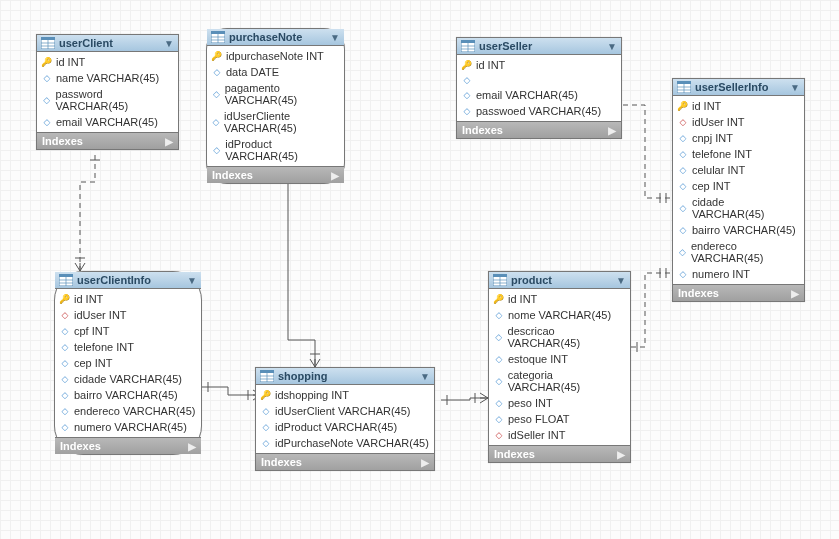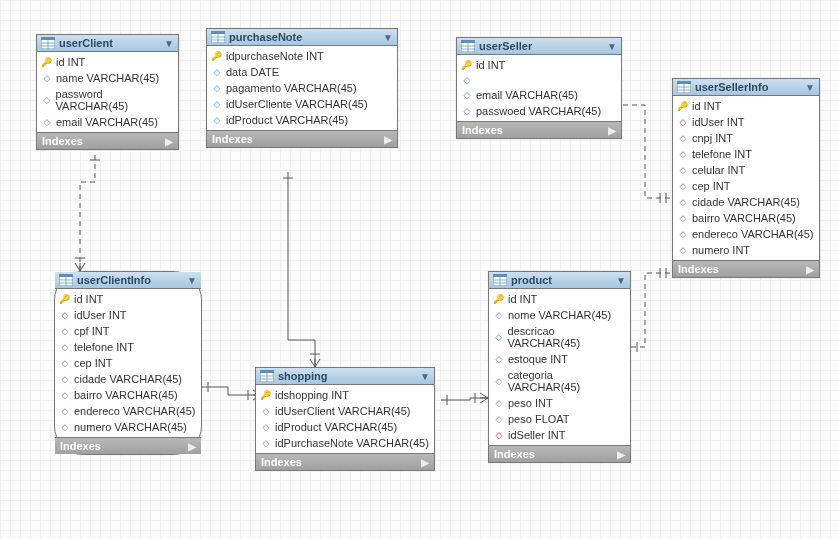--- a/index.html
+++ b/index.html
@@ -160,21 +160,21 @@
         <div class="col-row">
           <span class="col-icon field">◇</span>
           <span>email VARCHAR(45)</span>
         </div>
       </div>
       <div class="indexes-row">
         <span>Indexes</span>
         <span class="expand">▶</span>
       </div>
     </div>
-    <div class="entity" style="left: 206px; top: 28px; width: 192px;">
+    <div class="entity" style="left: 206px; top: 28px; width: 139px; border-radius: 21px;">
       <div class="entity-header">
         <span class="tbl-icon">
           <svg width="14" height="12" viewBox="0 0 14 12">
             <rect x="0" y="0" width="14" height="12" fill="#fff" stroke="#5a8fb8"></rect>
             <rect x="0" y="0" width="14" height="3" fill="#5a8fb8"></rect>
             <line x1="0" y1="6" x2="14" y2="6" stroke="#5a8fb8" stroke-width="0.7"></line>
             <line x1="0" y1="9" x2="14" y2="9" stroke="#5a8fb8" stroke-width="0.7"></line>
             <line x1="7" y1="3" x2="7" y2="12" stroke="#5a8fb8" stroke-width="0.7"></line>
           </svg>
         </span>
@@ -237,21 +237,21 @@
         <div class="col-row">
           <span class="col-icon field">◇</span>
           <span>passwoed VARCHAR(45)</span>
         </div>
       </div>
       <div class="indexes-row">
         <span>Indexes</span>
         <span class="expand">▶</span>
       </div>
     </div>
-    <div class="entity" style="left: 672px; top: 78px; width: 148px;">
+    <div class="entity" style="left: 672px; top: 78px; width: 133px;">
       <div class="entity-header">
         <span class="tbl-icon">
           <svg width="14" height="12" viewBox="0 0 14 12">
             <rect x="0" y="0" width="14" height="12" fill="#fff" stroke="#5a8fb8"></rect>
             <rect x="0" y="0" width="14" height="3" fill="#5a8fb8"></rect>
             <line x1="0" y1="6" x2="14" y2="6" stroke="#5a8fb8" stroke-width="0.7"></line>
             <line x1="0" y1="9" x2="14" y2="9" stroke="#5a8fb8" stroke-width="0.7"></line>
             <line x1="7" y1="3" x2="7" y2="12" stroke="#5a8fb8" stroke-width="0.7"></line>
           </svg>
         </span>

